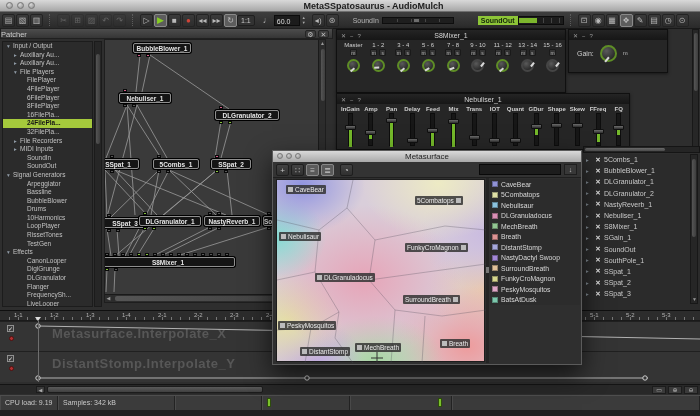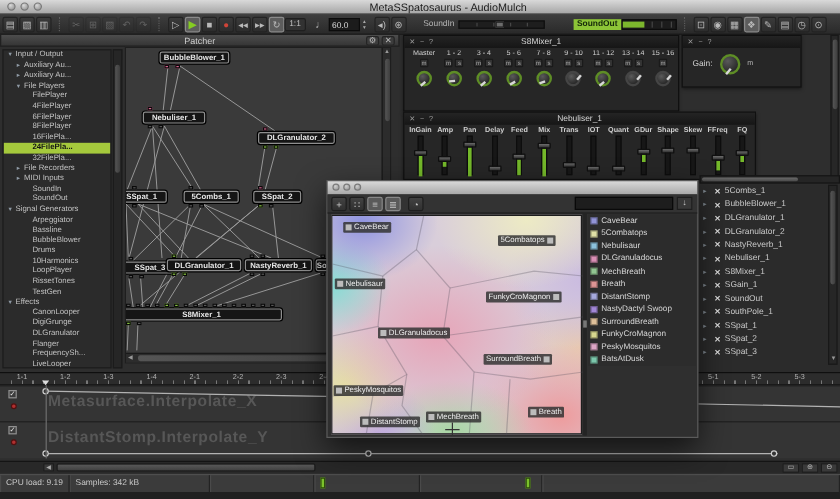--- a/index.html
+++ b/index.html
@@ -6,21 +6,21 @@
   *{box-sizing:border-box;}
   .app{position:relative;width:700px;height:416px;background:#2e2e2e;overflow:hidden;
        font-family:"Liberation Sans",sans-serif;color:#c8c8c8;}
   
   .titlebar{position:absolute;left:0;top:0;width:700px;height:12px;
     background:linear-gradient(#d9d9d9,#a7a7a7);border-bottom:1px solid #6f6f6f;}
   .lights{position:absolute;left:6px;top:2px;display:flex;gap:4px;}
   .light{width:7px;height:7px;border-radius:50%;border:1px solid #777;
     background:radial-gradient(circle at 35% 30%,#d8d8d8,#8d8d8d);}
   .wintitle{position:absolute;left:0;right:0;top:1px;text-align:center;font-size:9px;
-    color:#1c1c1c;font-weight:normal;padding-left:47px;}
+    color:#1c1c1c;font-weight:bold;padding-left:47px;}
   
   .tb{position:absolute;left:0;top:12px;width:700px;height:17px;display:flex;align-items:center;
     background:linear-gradient(#3e3e3e,#2a2a2a);border-bottom:1px solid #191919;}
   .tgrp{display:flex;align-items:center;gap:1px;}
   .tbtn{width:13px;height:13px;display:flex;align-items:center;justify-content:center;
     font-size:8px;color:#b9b9b9;background:linear-gradient(#3a3a3a,#2d2d2d);
     border:1px solid #232323;border-radius:2px;cursor:default;white-space:nowrap;overflow:hidden;}
   .tbtn.act{background:#5d5d5d;border-color:#8a8a8a;}
   .tbtn.dis{opacity:.35;}
   .tbtn.grn{color:#85cc22;font-size:9px;}
@@ -40,21 +40,21 @@
   .hslider .hnd{position:absolute;left:30px;top:0;width:7px;height:5px;background:#6d6d6d;border:1px solid #222;}
   .sndout{display:flex;align-items:center;margin-left:24px;}
   .sndout .lbl{font-size:7px;font-weight:bold;color:#15280a;background:#8dc537;padding:0 3px;
     height:9px;line-height:9px;}
   .meter{width:46px;height:9px;background:#1c1c1c;border:1px solid #0c0c0c;position:relative;}
   .meter .fill{position:absolute;left:0;top:1px;bottom:1px;width:42%;background:#7cb62d;}
   .meter .tick{position:absolute;top:1px;bottom:1px;width:1px;background:#454545;}
   
   .phead{position:absolute;left:0;top:28px;width:333px;height:11px;
     background:linear-gradient(#4d4d4d,#353535);border:1px solid #202020;font-size:7.5px;}
-  .phead .ttl{position:absolute;left:0;right:0;text-align:center;top:1px;color:#cfcfcf;}
+  .phead .ttl{position:absolute;left:0;right:0;top:1px;color:#cfcfcf;}
   .phead .ic{position:absolute;top:1px;width:11px;height:8px;font-size:7px;line-height:8px;
     text-align:center;color:#bbb;background:#3d3d3d;border:1px solid #242424;border-radius:2px;}
   
   .tree{position:absolute;left:2px;top:41px;width:91px;height:266px;background:#2b2b2b;
     border:1px solid #1c1c1c;overflow:hidden;}
   .trow{height:8.6px;display:flex;align-items:center;font-size:6.5px;line-height:8.6px;
     color:#c2c2c2;white-space:nowrap;}
   .trow.sel{background:#a5c93c;color:#151515;font-weight:bold;}
   .tarrow{width:6px;color:#8f9aa5;font-size:5.5px;flex:none;}
   .tree-sb{position:absolute;left:94px;top:41px;width:8px;height:266px;background:#262626;border:1px solid #1b1b1b;}
@@ -149,21 +149,21 @@
   .msitem .csq{width:6px;height:6px;flex:none;border:1px solid rgba(0,0,0,.3);}
   
   .ruler{position:absolute;left:0;top:310px;width:700px;height:11px;background:#2c2c2c;
     border-top:1px solid #0f0f0f;border-bottom:1px solid #1a1a1a;}
   .ruler .ticks{position:absolute;left:9px;right:0;bottom:0;height:3px;
     background:repeating-linear-gradient(90deg,#777 0 1px,transparent 1px 9px);}
   .rlabel{position:absolute;top:1px;font-size:6px;color:#b2b2b2;}
   .rmarker{position:absolute;left:35px;top:6px;width:0;height:0;border-left:3px solid transparent;
     border-right:3px solid transparent;border-top:4px solid #ddd;}
   .lane{position:absolute;left:0;width:700px;background:#343434;border-top:1px solid #202020;}
-  .ghost{position:absolute;left:40px;font-size:13px;font-weight:bold;color:#575757;letter-spacing:.5px;}
+  .ghost{position:absolute;left:52px;font-size:13px;font-weight:bold;color:#575757;letter-spacing:.5px;}
   .lanechk{position:absolute;left:7px;width:7px;height:7px;background:#3c3c3c;border:1px solid #909090;
     color:#e5e5e5;font-size:6px;line-height:6px;text-align:center;}
   .lanedot{position:absolute;left:9px;width:5px;height:5px;border-radius:50%;background:#b03030;
     border:1px solid #501010;}
   .lane svg{position:absolute;left:0;top:0;}
   .lane polyline,.lane line{stroke:#b2b2b2;stroke-width:1;fill:none;}
   .lane circle{fill:#343434;stroke:#cfcfcf;stroke-width:1;}
   .playline{position:absolute;left:38px;top:321px;width:1px;height:61px;background:#6e6e6e;z-index:5;}
   
   .hscroll{position:absolute;left:0;top:384px;width:700px;height:10px;background:#282828;
@@ -822,20 +822,21 @@
   <span class="gtick" style="left:438px;"></span>
   <div class="botstrip"></div>
 
   <div class="mswin">
     <div class="mstitle">
       <span class="mslights">
         <span class="mslight"></span>
         <span class="mslight"></span>
         <span class="mslight"></span>
       </span>
+      <span class="t">Metasurface</span>
     </div>
     <div class="mstb">
       <span class="msbtn2">+</span>
       <span class="msbtn2">∷</span>
       <span class="msbtn2 act">≡</span>
       <span class="msbtn2 act">≣</span>
       <span class="msbtn2" style="margin-left:4px;">◔</span>
     </div>
     <input class="mssearch" value="" style="">
     <span class="mssort">↓</span>

